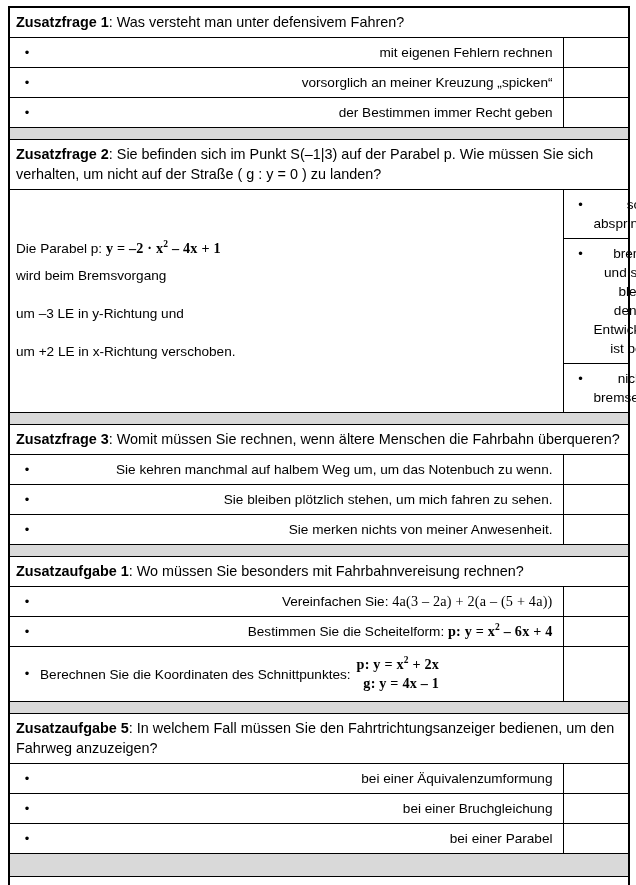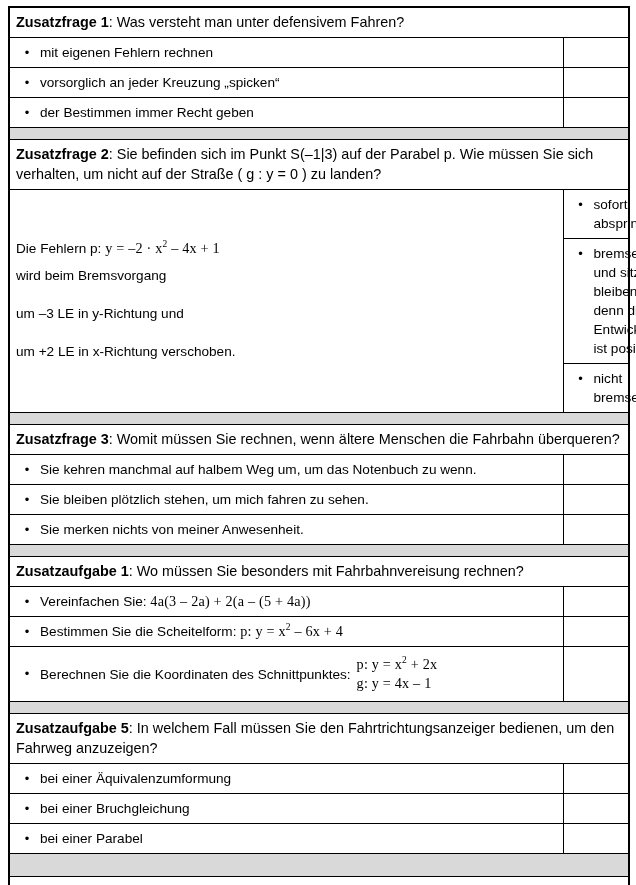--- a/index.html
+++ b/index.html
@@ -56,20 +56,21 @@
     flex: 0 0 auto;
     width: 26px;
     text-align: center;
     font-size: 13px;
     line-height: 19px;
     padding-top: 0px;
   }
   .opt-text {
     flex: 1 1 auto;
     padding-right: 4px;
+    text-align: right;
   }
   .answer-cell {
     width: 66px;
   }
   
   tr.spacer td {
     background: #d9d9d9;
     height: 11px;
     border-left: 2px solid #000;
     border-right: 2px solid #000;
@@ -84,21 +85,21 @@
   .math {
     font-family: "Liberation Serif", serif;
     font-size: 14.2px;
     letter-spacing: 0.2px;
   }
   .math sup {
     font-size: 9.5px;
     vertical-align: super;
     line-height: 0;
   }
-  .mono-space { white-space: nowrap; }
+  .mono-space { white-space: nowrap; font-weight: bold; }
   
   .info-cell {
     width: 264px;
     font-size: 13.6px;
     line-height: 19px;
     padding: 5px 6px 6px 6px !important;
     vertical-align: top;
   }
   .info-line { margin: 0 0 2px 0; }
   .info-line.first { margin-bottom: 8px; }
@@ -136,21 +137,21 @@
             <span class="bullet">•</span>
             <span class="opt-text">mit eigenen Fehlern rechnen</span>
           </div>
         </td>
         <td class="answer-cell"></td>
       </tr>
       <tr>
         <td class="opt-cell">
           <div class="opt-row-inner">
             <span class="bullet">•</span>
-            <span class="opt-text">vorsorglich an jeder Kreuzung „spicken“</span>
+            <span class="opt-text">vorsorglich an meiner Kreuzung „spicken“</span>
           </div>
         </td>
         <td class="answer-cell"></td>
       </tr>
       <tr>
         <td class="opt-cell">
           <div class="opt-row-inner">
             <span class="bullet">•</span>
             <span class="opt-text">der Bestimmen immer Recht geben</span>
           </div>
@@ -162,21 +163,21 @@
       </tr>
 
       <tr>
         <td class="q-head" colspan="2">
           <span class="qlabel">Zusatzfrage 2</span><span>: </span><span>Sie befinden sich im Punkt S(–1|3) auf der Parabel p. Wie müssen Sie sich verhalten, um nicht auf der Straße ( g : y = 0 ) zu landen?</span>
         </td>
       </tr>
       <tr>
         <td class="info-cell" rowspan="3">
           <div class="info-line first">
-            <span>Die Fehlern  p:  </span><span class="math mono-space"><span>y = –2 · x</span><sup>2</sup><span> – 4x + 1</span></span>
+            <span>Die Parabel  p:  </span><span class="math mono-space"><span>y = –2 · x</span><sup>2</sup><span> – 4x + 1</span></span>
           </div>
           <div class="info-line">wird beim Bremsvorgang</div>
           <div class="info-line gap">um –3 LE in y-Richtung und</div>
           <div class="info-line gap">um +2 LE in x-Richtung verschoben.</div>
         </td>
         <td class="opt-cell" style="width:288px">
           <div class="opt-row-inner">
             <span class="bullet">•</span>
             <span class="opt-text">sofort abspringen</span>
           </div>

